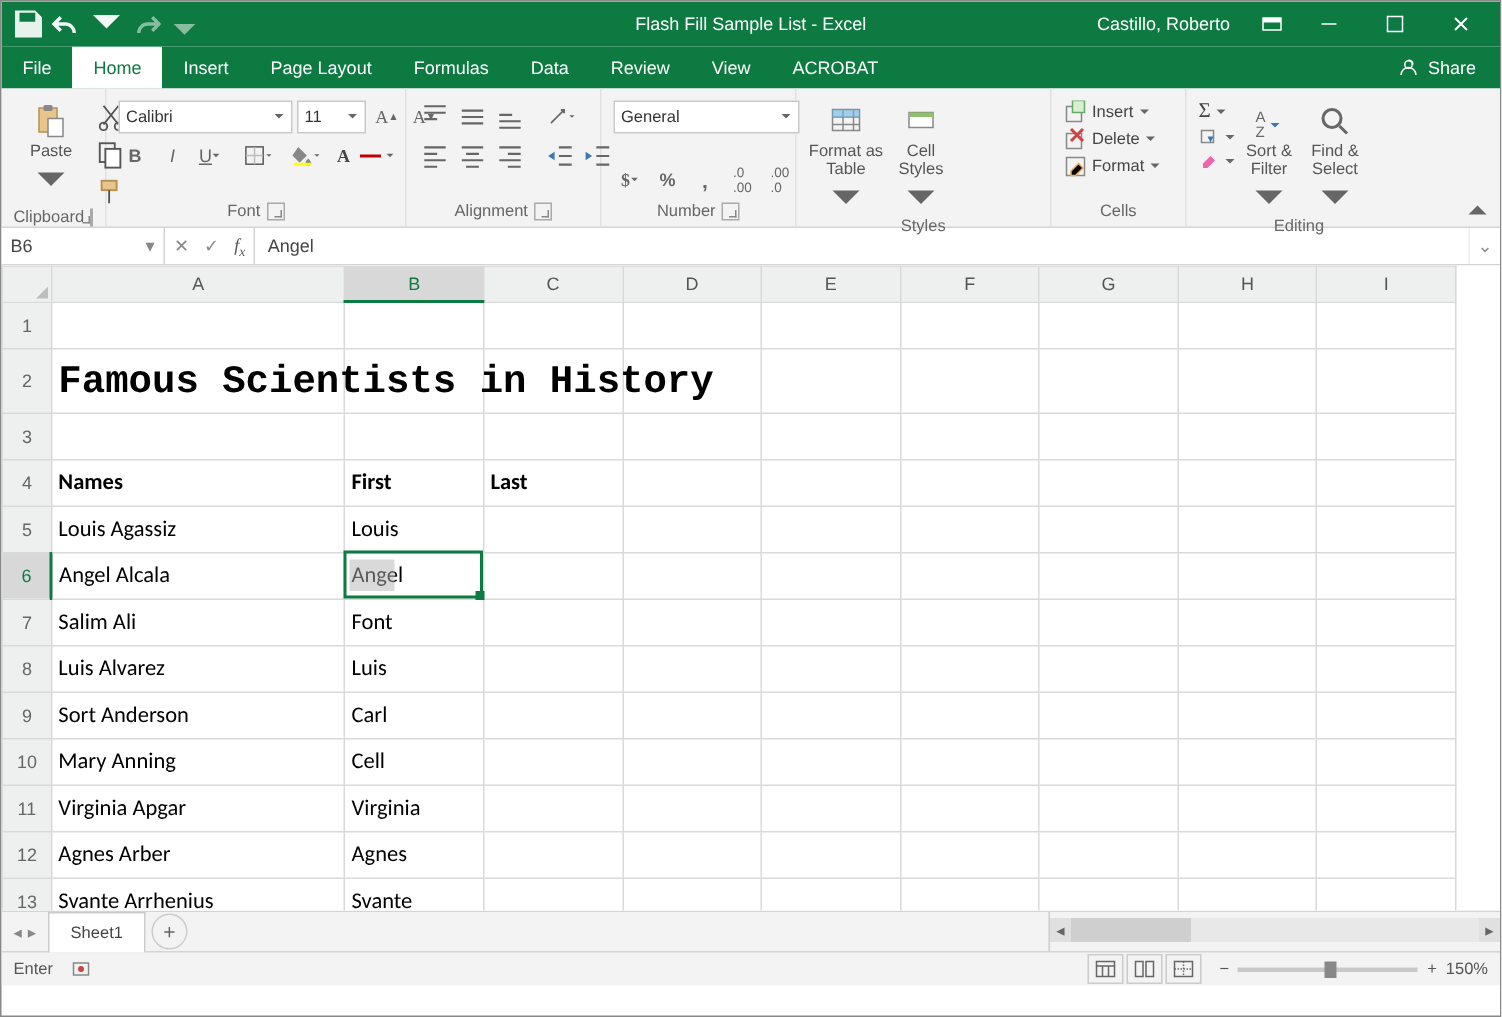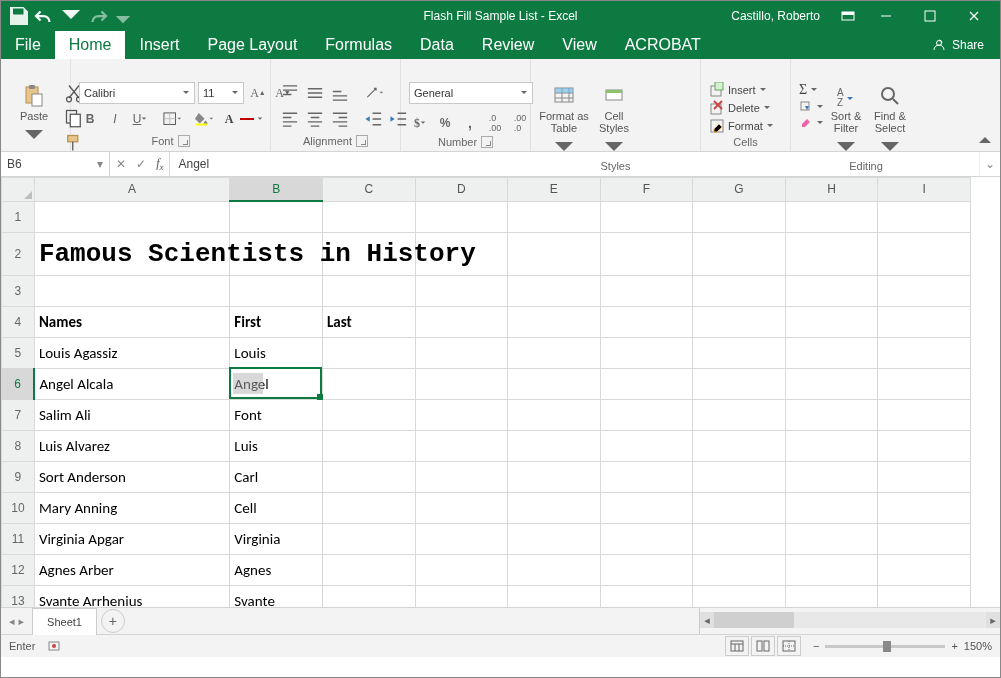--- a/index.html
+++ b/index.html
@@ -8,30 +8,30 @@
   .qat { display: flex; align-items: center; gap: 2px; padding-left: 6px; }
   .qat-item { width: 24px; height: 24px; display: flex; align-items: center; justify-content: center; color: #fff; opacity: .95; }
   .qat-item.dim { opacity: .5; }
   .title-center { position: absolute; left: 50%; transform: translateX(-50%); font-size: 12px; }
   .title-right { margin-left: auto; display: flex; align-items: center; gap: 4px; padding-right: 6px; }
   .username { font-size: 12px; margin-right: 10px; }
   .winbtn { width: 40px; height: 30px; display: flex; align-items: center; justify-content: center; }
   .winbtn.small { width: 28px; }
   
   .tabbar { height: 28px; background: #0d7a42; display: flex; align-items: flex-end; color: #fff; }
-  .tab { padding: 0 14px; height: 28px; line-height: 28px; font-size: 16px; cursor: pointer; }
+  .tab { padding: 0 14px; height: 28px; line-height: 28px; font-size: 12px; cursor: pointer; }
   .tab.file { background: transparent; }
   .tab.active { background: #fff; color: #0d7a42; }
   .tellme { display: flex; align-items: center; gap: 6px; color: #cfe9d8; margin-left: 12px; font-size: 12px; flex: 1; }
   .share { margin-left: auto; padding-right: 16px; display: flex; align-items: center; gap: 6px; color: #fff; height: 28px; }
   
   .ribbon { height: 92px; background: #f3f3f3; border-bottom: 1px solid #d4d4d4; display: flex; position: relative; }
   .ribbon-collapse { position: absolute; right: 6px; bottom: 2px; width: 18px; height: 18px; color: #666; display: flex; align-items: center; justify-content: center; }
   .group { border-right: 1px solid #e1e1e1; display: flex; flex-direction: column; padding: 4px 8px 2px 8px; height: 100%; box-sizing: border-box; }
-  .group-body { flex: 1; display: flex; align-items: flex-start; margin-top: 15px; }
+  .group-body { flex: 1; display: flex; align-items: flex-start; }
   .group-label { height: 16px; font-size: 11px; color: #666; text-align: center; display: flex; align-items: center; justify-content: center; gap: 4px; }
   .dlg-launcher { width: 10px; height: 10px; border: 1px solid #aaa; display: inline-block; position: relative; }
   .dlg-launcher::after { content: ""; position: absolute; right: 1px; bottom: 1px; width: 4px; height: 4px; border-right: 1px solid #888; border-bottom: 1px solid #888; }
   .bigbtn { display:flex; flex-direction:column; align-items:center; justify-content:center; width:50px; gap:2px; color:#555; font-size:11px; text-align:center; line-height:1.1; padding-top:6px;}
   .bigbtn .icon, .bigbtn svg { width: 24px; height: 24px; }
   .col { display:flex; flex-direction:column; gap:2px; }
   .row { display:flex; align-items:center; gap:3px; }
   .smallbtn { width: 20px; height: 20px; display:flex; align-items:center; justify-content:center; color:#666; border:1px solid transparent; }
   .combo { height: 20px; border: 1px solid #c8c8c8; background: #fff; display: flex; align-items: center; padding: 0 4px; font-size: 11px; color: #333; }
   .combo .caret { margin-left: auto; }
@@ -336,21 +336,21 @@
             </div>
       </div>
     </div>
     <div class="group-label">
           <span>Alignment</span>
           <span class="dlg-launcher"></span>
         </div>
   </div>
 
   <div class="group" style="width:130px">
-    <div class="group-body col" style="gap:8px; padding-top:4px; width:100%;">
+    <div class="group-body col" style="gap:20px; padding-top:4px; width:100%;">
       <div class="combo" style="width:114px">
             <span>General</span>
             <svg class="caret" viewBox="0 0 8 8">
               <path fill="#666" d="M1 2l3 3 3-3z"></path>
             </svg>
           </div>
       <div class="row">
         <div class="smallbtn">
               <b style="font-family:serif">$</b>
               <svg class="caret" viewBox="0 0 8 8" style="width:6px">

